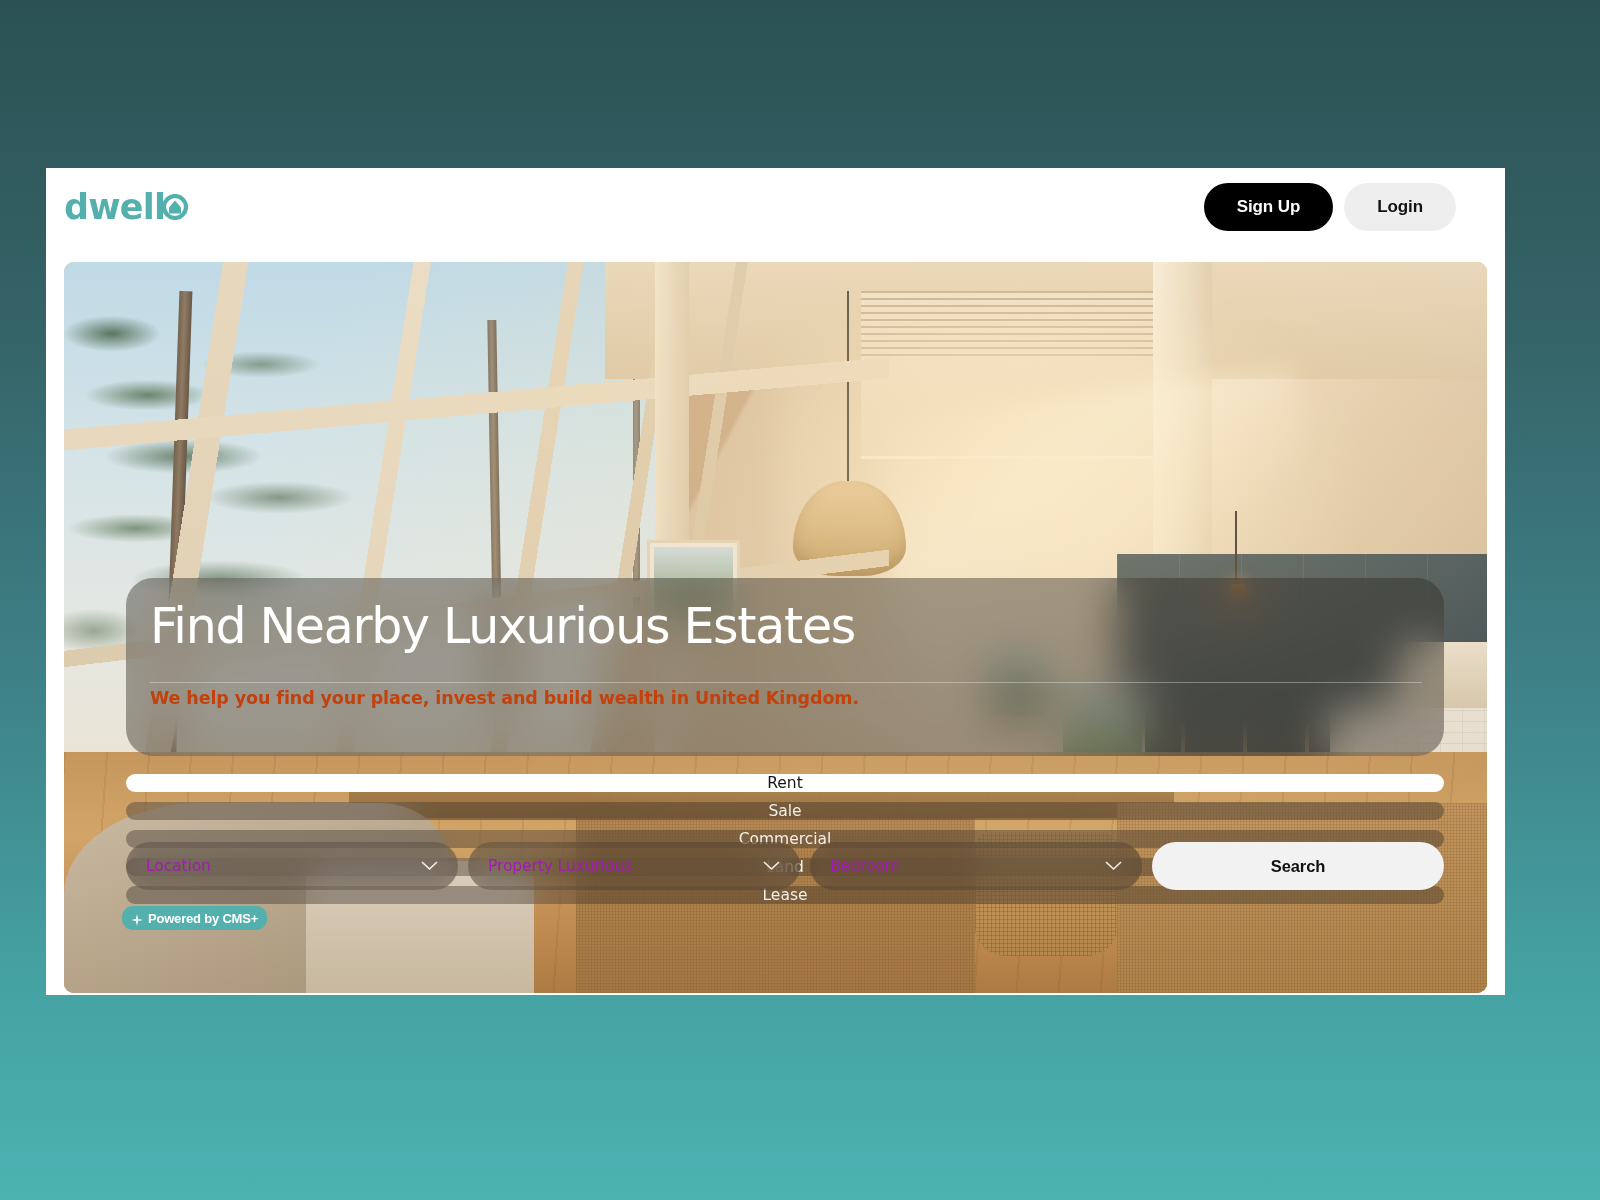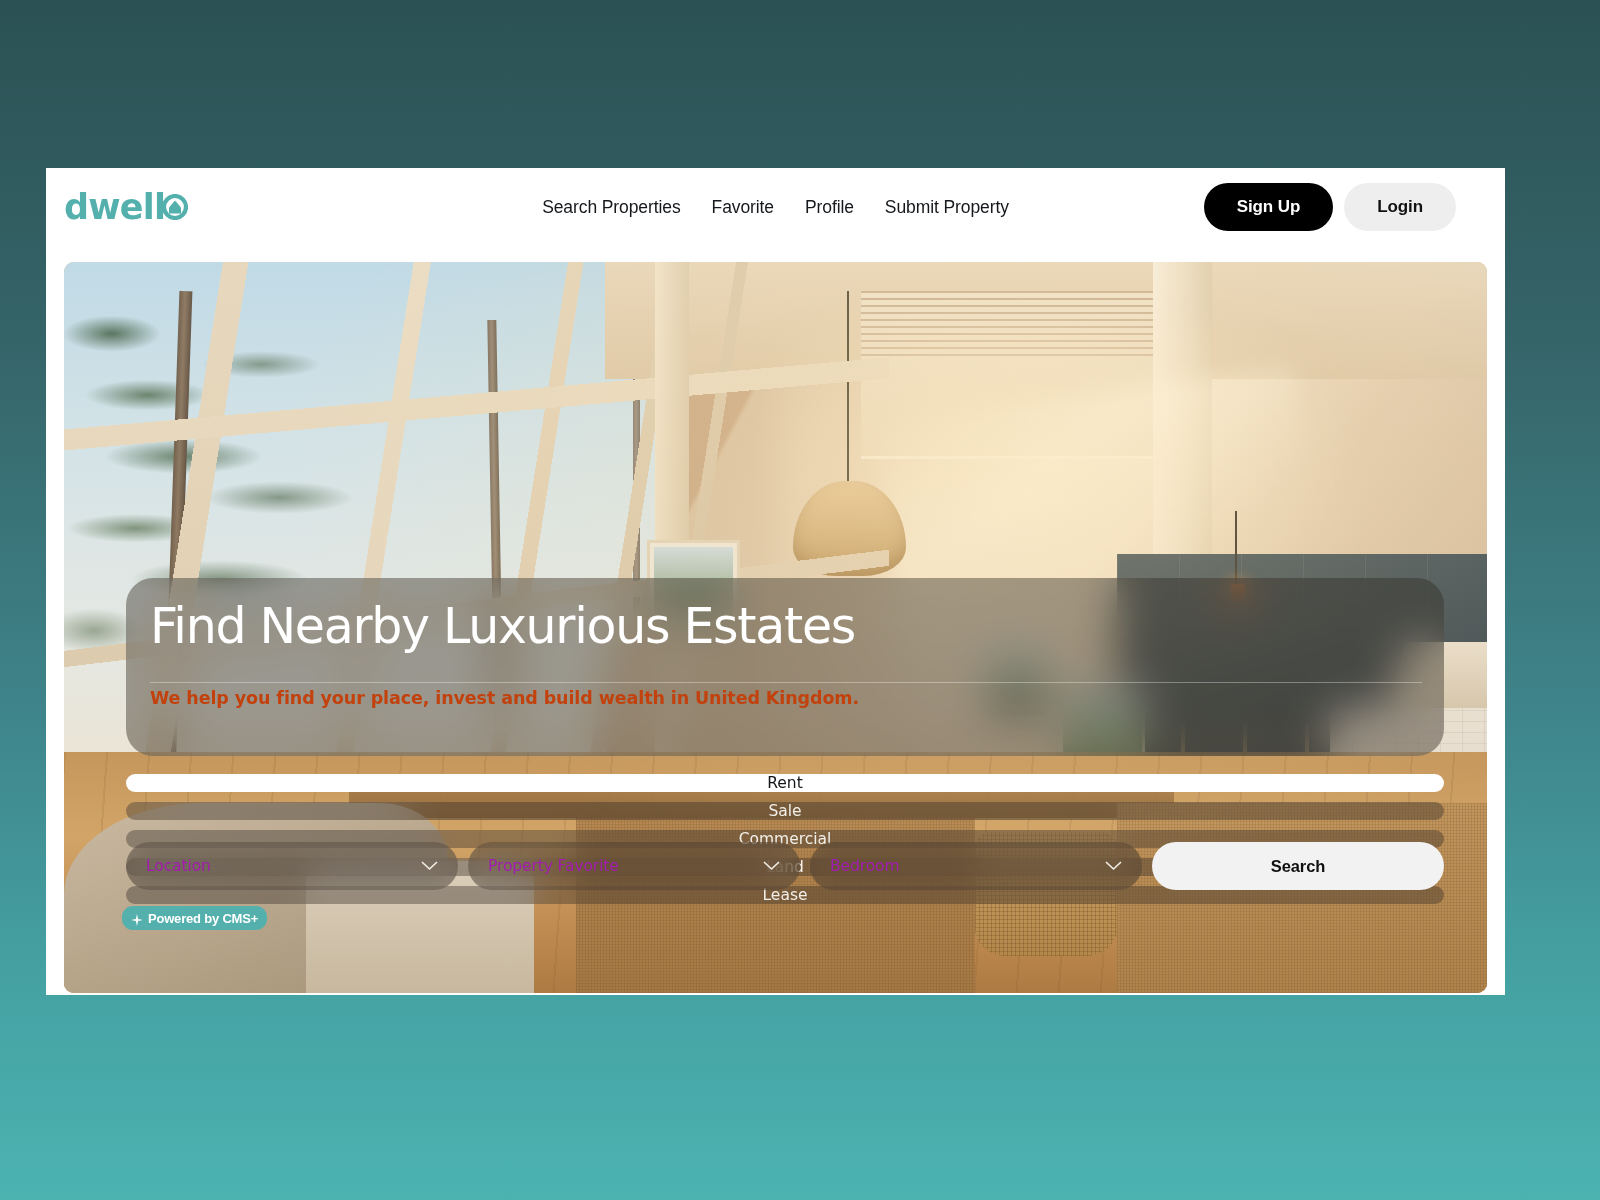--- a/index.html
+++ b/index.html
@@ -462,26 +462,20 @@
     <div class="logo-wrap">
       <span class="logo-text">dwell</span>
       <span class="logo-mark">
         <svg viewBox="0 0 26 26" width="26" height="26">
           <circle cx="13" cy="13" r="11" fill="none" stroke="#54b0ad" stroke-width="4.2"></circle>
           <path d="M13 6.5 L19 13.5 L19 19.5 L7 19.5 L7 13.5 Z" fill="#54b0ad"></path>
         </svg>
       </span>
     </div>
 
-    <nav class="main-nav">
-      <span class="nav-link">Search Properties</span>
-      <span class="nav-link">Favorite</span>
-      <span class="nav-link">Profile</span>
-      <span class="nav-link">Submit Property</span>
-    </nav>
 
     <div class="auth-group">
       <button class="btn-signup">Sign Up</button>
       <button class="btn-login">Login</button>
     </div>
   </header>
 
   <section class="hero">
 
     <div class="hero-photo">
@@ -553,21 +547,21 @@
       <div class="select-field">
         <span class="select-label">Location</span>
         <span class="chev">
           <svg viewBox="0 0 17 10" width="17" height="10">
             <path d="M1.5 1.5 L8.5 8 L15.5 1.5" fill="none" stroke="#f0ece4" stroke-width="1.7" stroke-linecap="round" stroke-linejoin="round"></path>
           </svg>
         </span>
       </div>
 
       <div class="select-field">
-        <span class="select-label">Property Favorite</span>
+        <span class="select-label">Property Luxurious</span>
         <span class="chev">
           <svg viewBox="0 0 17 10" width="17" height="10">
             <path d="M1.5 1.5 L8.5 8 L15.5 1.5" fill="none" stroke="#f0ece4" stroke-width="1.7" stroke-linecap="round" stroke-linejoin="round"></path>
           </svg>
         </span>
       </div>
 
       <div class="select-field">
         <span class="select-label">Bedroom</span>
         <span class="chev">

